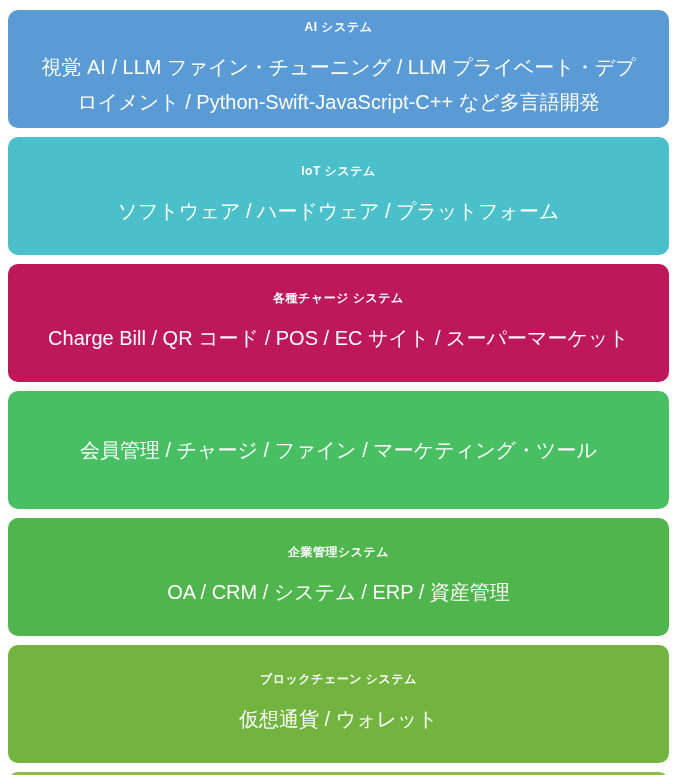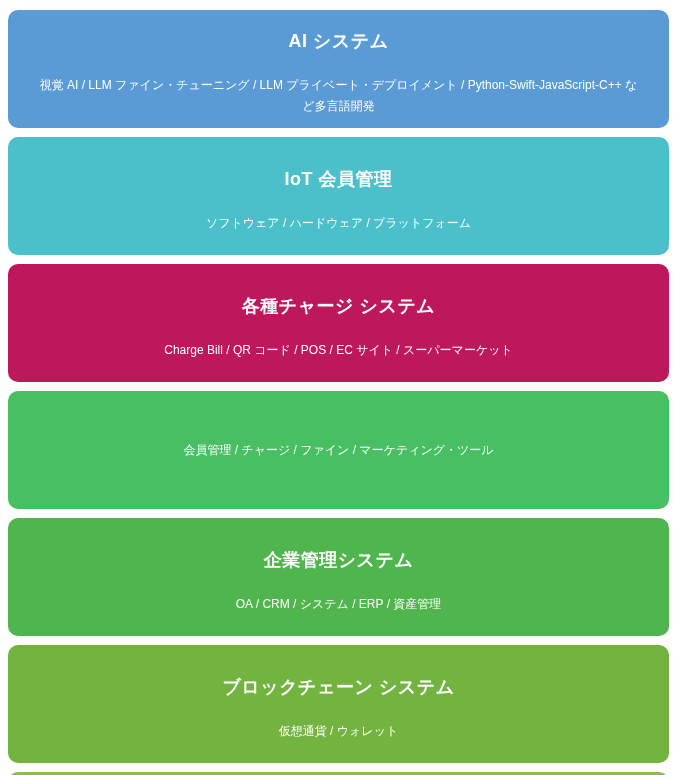--- a/index.html
+++ b/index.html
@@ -24,28 +24,28 @@
     color: #ffffff;
     display: flex;
     flex-direction: column;
     align-items: center;
     justify-content: center;
     text-align: center;
     padding: 6px 26px;
     gap: 14px;
   }
   .card-title {
-    margin: 8px;
-    font-size: 18px;
+    margin: 0;
+    font-size: 12px;
     font-weight: bold;
     letter-spacing: 0.5px;
   }
   .card-subtitle {
     margin: 0;
-    font-size: 12px;
+    font-size: 20px;
     line-height: 1.75;
     font-weight: normal;
     text-align: center;
   }
   .partial-card {
     box-sizing: border-box;
     height: 14px;
     border-radius: 10px 10px 0 0;
     margin-bottom: 0;
   }
@@ -54,21 +54,21 @@
 <body>
 
 <div class="page">
 
   <div class="card" style="background: rgb(91, 155, 213);">
     <h2 class="card-title">AI システム</h2>
     <p class="card-subtitle">視覚 AI / LLM ファイン・チューニング / LLM プライベート・デプロイメント / Python-Swift-JavaScript-C++ など多言語開発</p>
   </div>
 
   <div class="card" style="background: rgb(75, 191, 202);">
-    <h2 class="card-title">IoT 会員管理</h2>
+    <h2 class="card-title">IoT システム</h2>
     <p class="card-subtitle">ソフトウェア / ハードウェア / プラットフォーム</p>
   </div>
 
   <div class="card" style="background: #be185d;">
     <h2 class="card-title">各種チャージ システム</h2>
     <p class="card-subtitle">Charge Bill / QR コード / POS / EC サイト / スーパーマーケット</p>
   </div>
 
   <div class="card" style="background: rgb(73, 191, 99);">
     <p class="card-subtitle">会員管理 / チャージ / ファイン / マーケティング・ツール</p>

